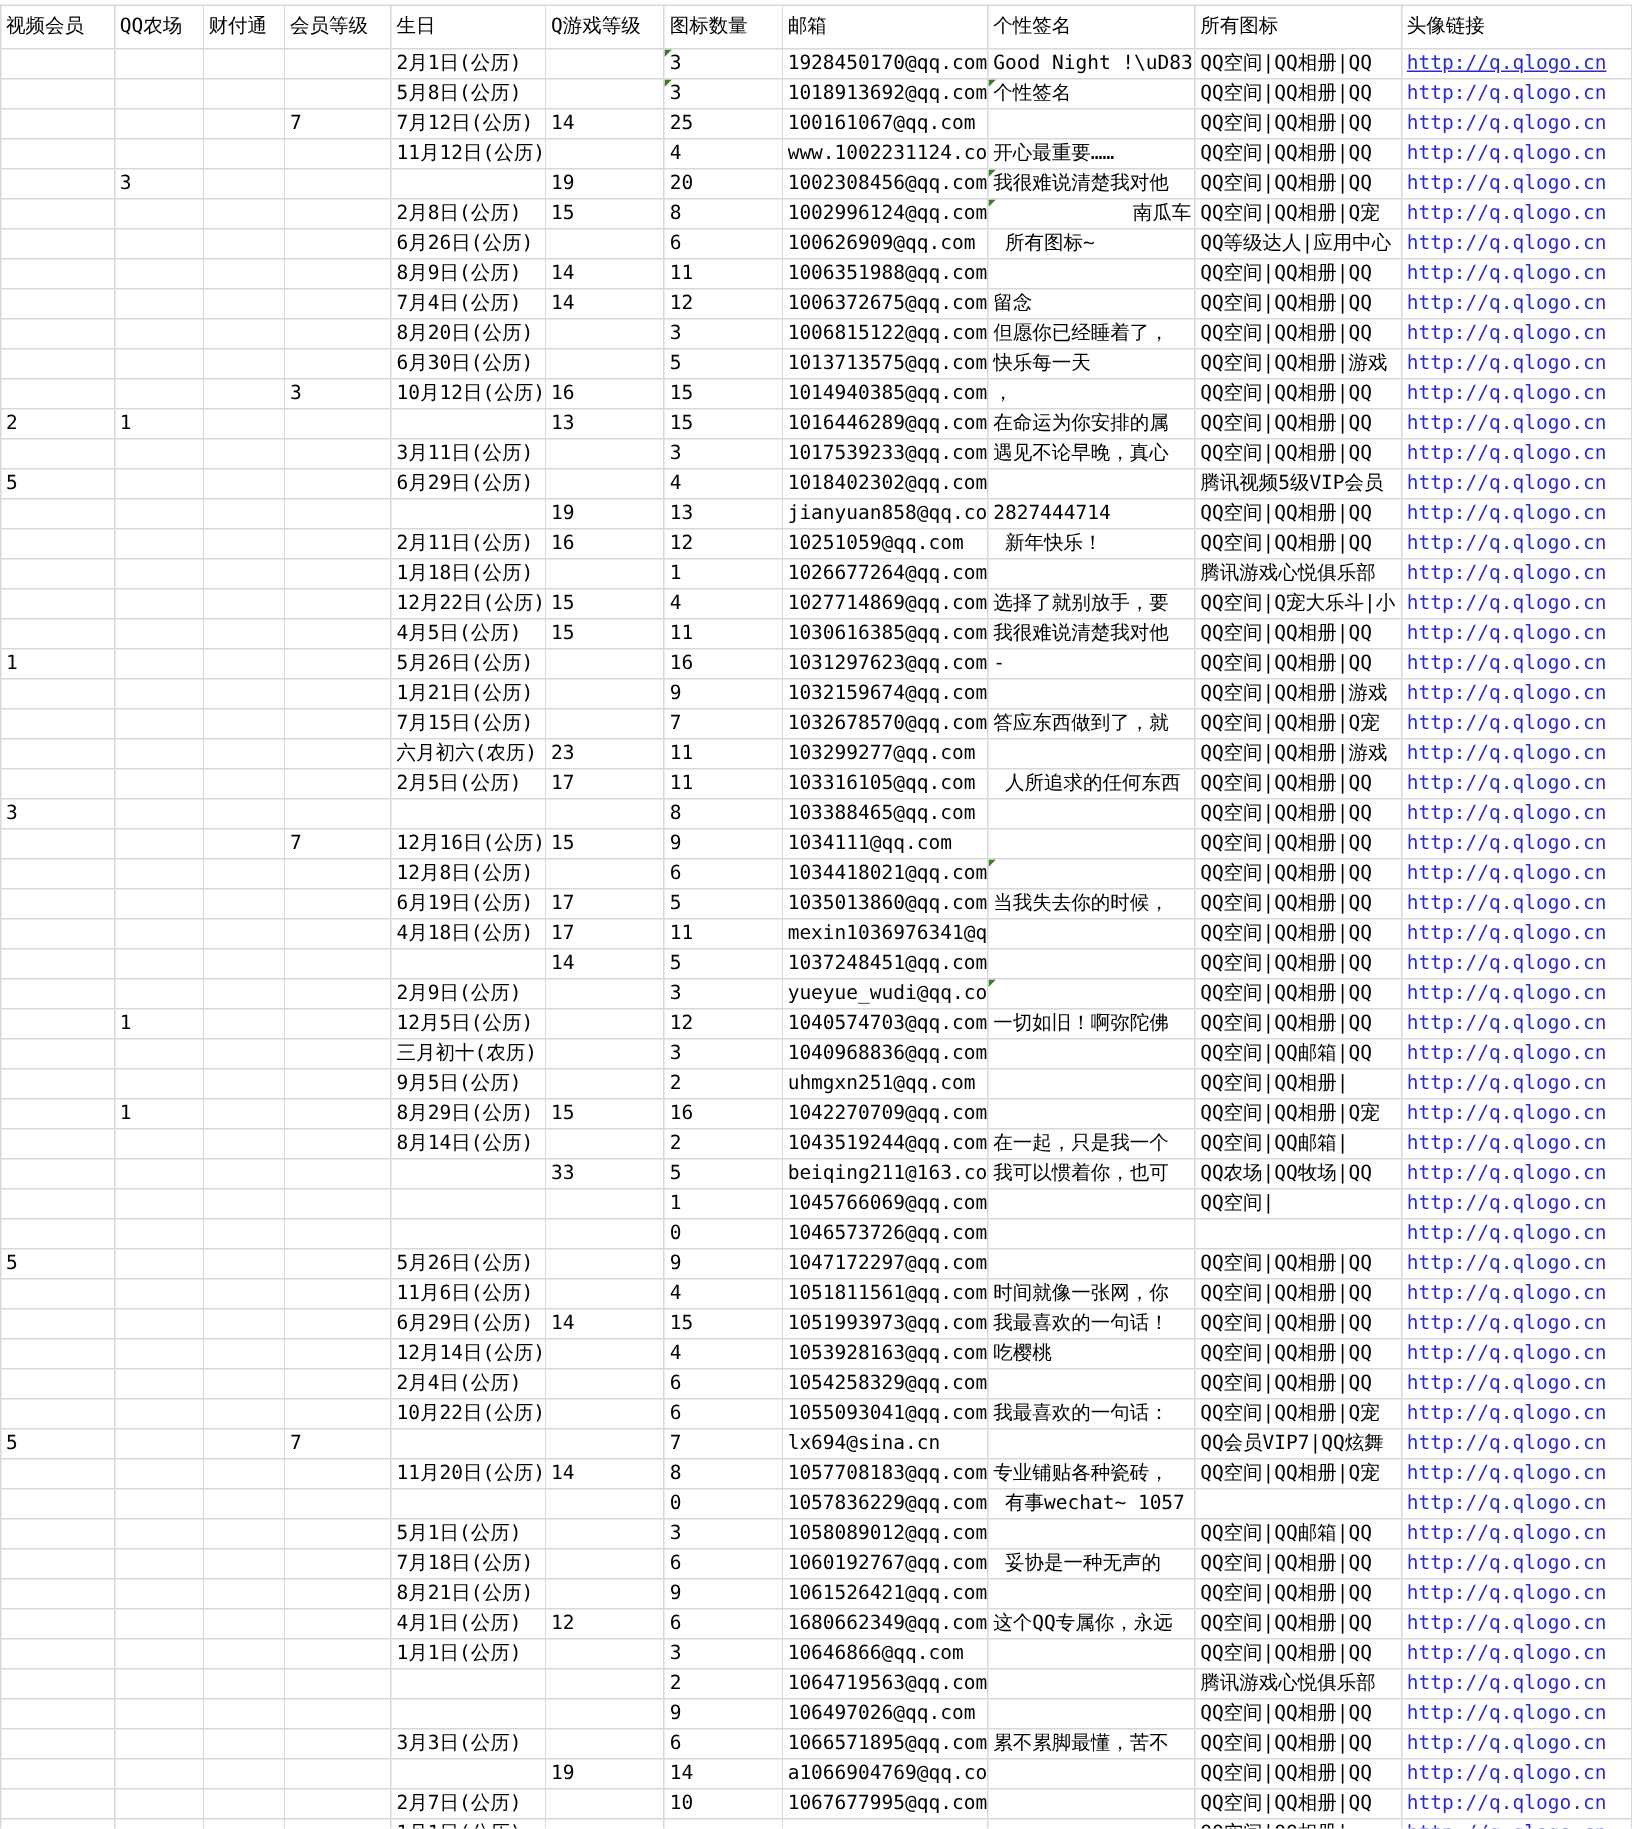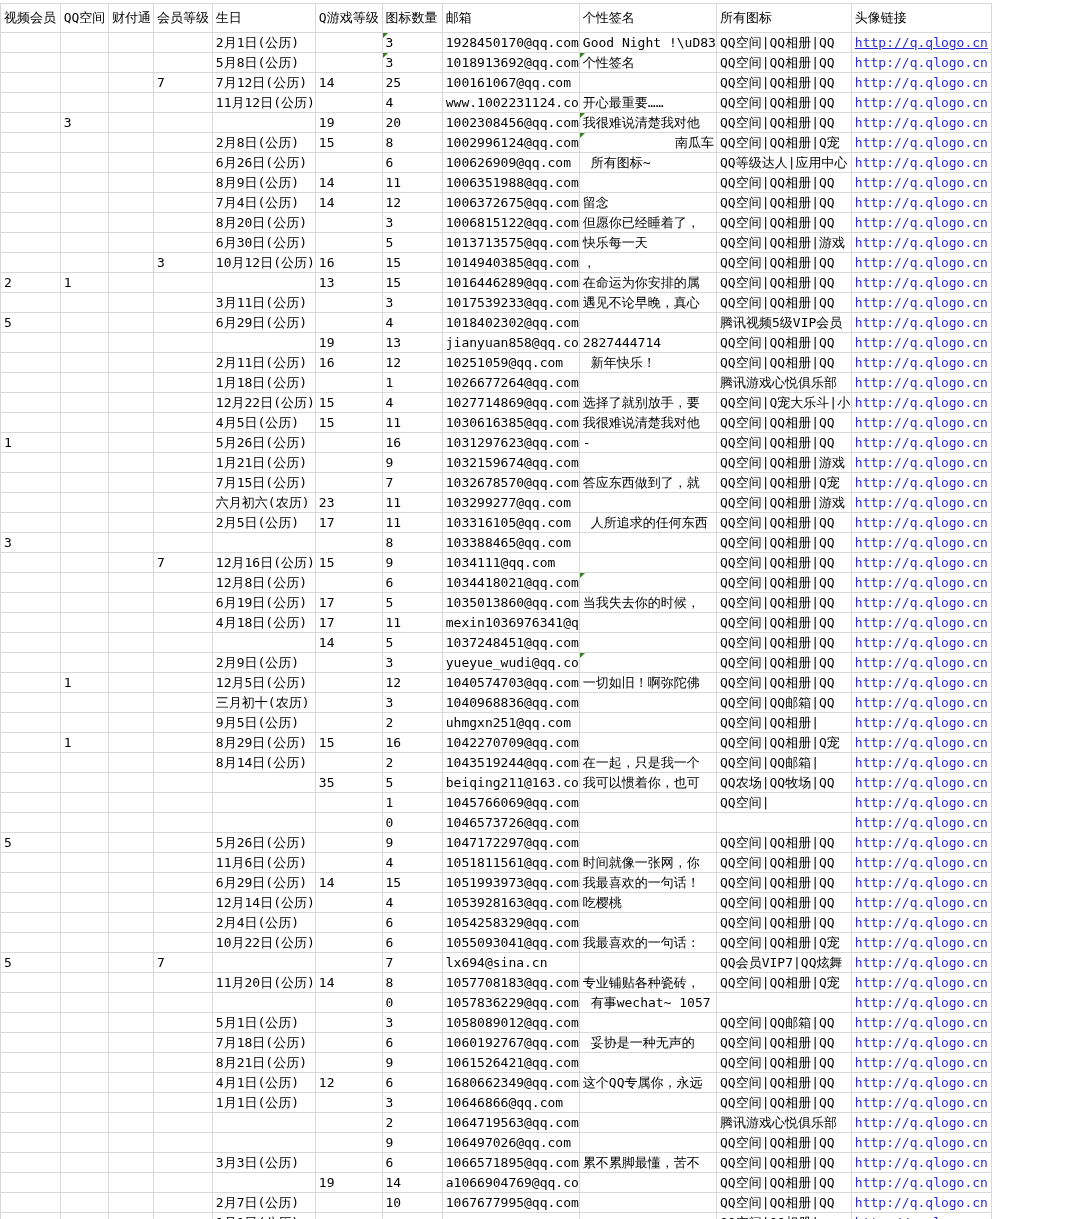--- a/index.html
+++ b/index.html
@@ -1,17 +1,17 @@
 <!DOCTYPE html>
 <html style="--grid: #d8d8d8; --link: #2a2ad4; --flag: #3b7d23;"><head>
 <meta charset="utf-8">
 <style>
   html,body{margin:0;padding:0;background:#ffffff;}
   body{width:1088px;height:1219px;overflow:hidden;}
-  #sheet{width:992px;height:1219px;overflow:hidden;position:relative;}
+  #sheet{width:1088px;height:1219px;overflow:hidden;position:relative;}
   table{border-collapse:collapse;table-layout:fixed;margin:3px 0 0 0;}
   th,td{
     border:1px solid var(--grid,#d8d8d8);
     height:19px;
     padding:0 0 0 3px;
     font-family:"DejaVu Sans Mono","DejaVu Sans",sans-serif;
     font-size:13px;
     line-height:19px;
     font-weight:normal;
     color:#000;
@@ -48,21 +48,21 @@
         <col style="width: 80px;">
         <col style="width: 80px;">
         <col style="width: 132px;">
         <col style="width: 138px;">
         <col style="width: 138px;">
         <col style="width: 154px;">
       </colgroup>
     <thead>
       <tr>
           <th>视频会员</th>
-          <th>QQ空间</th>
+          <th>QQ农场</th>
           <th>财付通</th>
           <th>会员等级</th>
           <th>生日</th>
           <th>Q游戏等级</th>
           <th>图标数量</th>
           <th>邮箱</th>
           <th>个性签名</th>
           <th>所有图标</th>
           <th>头像链接</th>
         </tr>
@@ -548,21 +548,21 @@
           <td class="c8"><span class="t">在一起，只是我一个</span></td>
           <td class="c9"><span class="t">QQ空间|QQ邮箱|</span></td>
           <td class="c10"><span class="t link">http://q.qlogo.cn</span></td>
         </tr>
         <tr>
           <td class="c0"><span class="t"></span></td>
           <td class="c1"><span class="t"></span></td>
           <td class="c2"><span class="t"></span></td>
           <td class="c3"><span class="t"></span></td>
           <td class="c4"><span class="t"></span></td>
-          <td class="c5"><span class="t">35</span></td>
+          <td class="c5"><span class="t">33</span></td>
           <td class="c6"><span class="t">5</span></td>
           <td class="c7"><span class="t">beiqing211@163.co</span></td>
           <td class="c8"><span class="t">我可以惯着你，也可</span></td>
           <td class="c9"><span class="t">QQ农场|QQ牧场|QQ</span></td>
           <td class="c10"><span class="t link">http://q.qlogo.cn</span></td>
         </tr>
         <tr>
           <td class="c0"><span class="t"></span></td>
           <td class="c1"><span class="t"></span></td>
           <td class="c2"><span class="t"></span></td>

